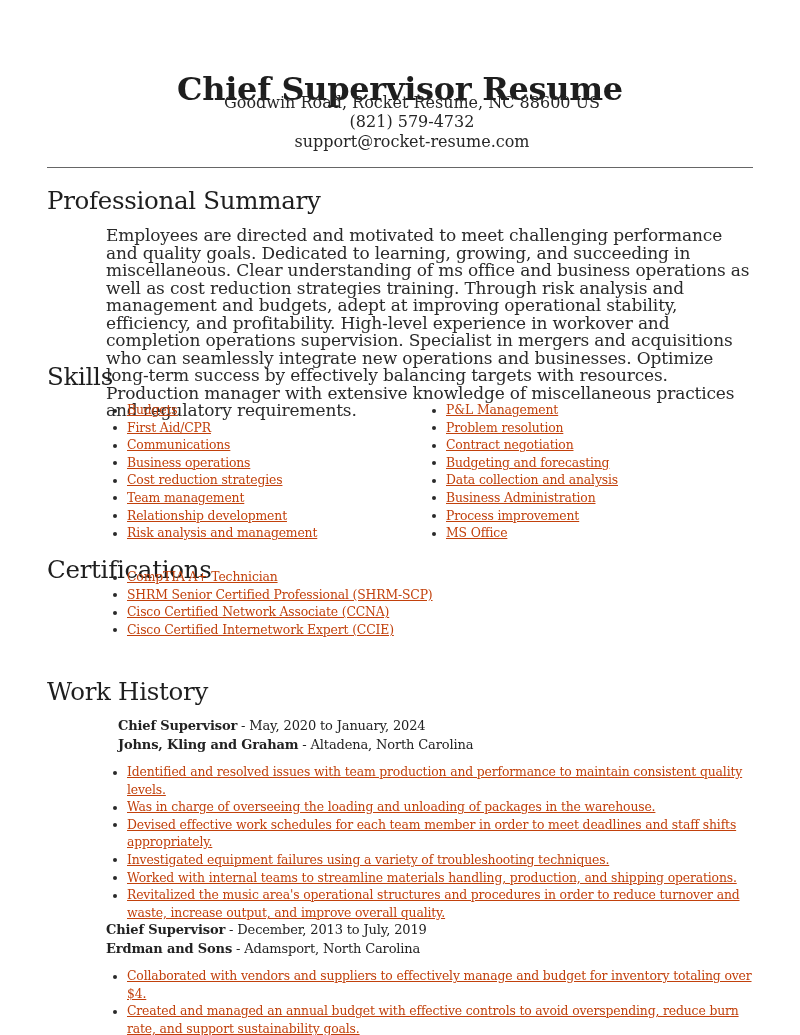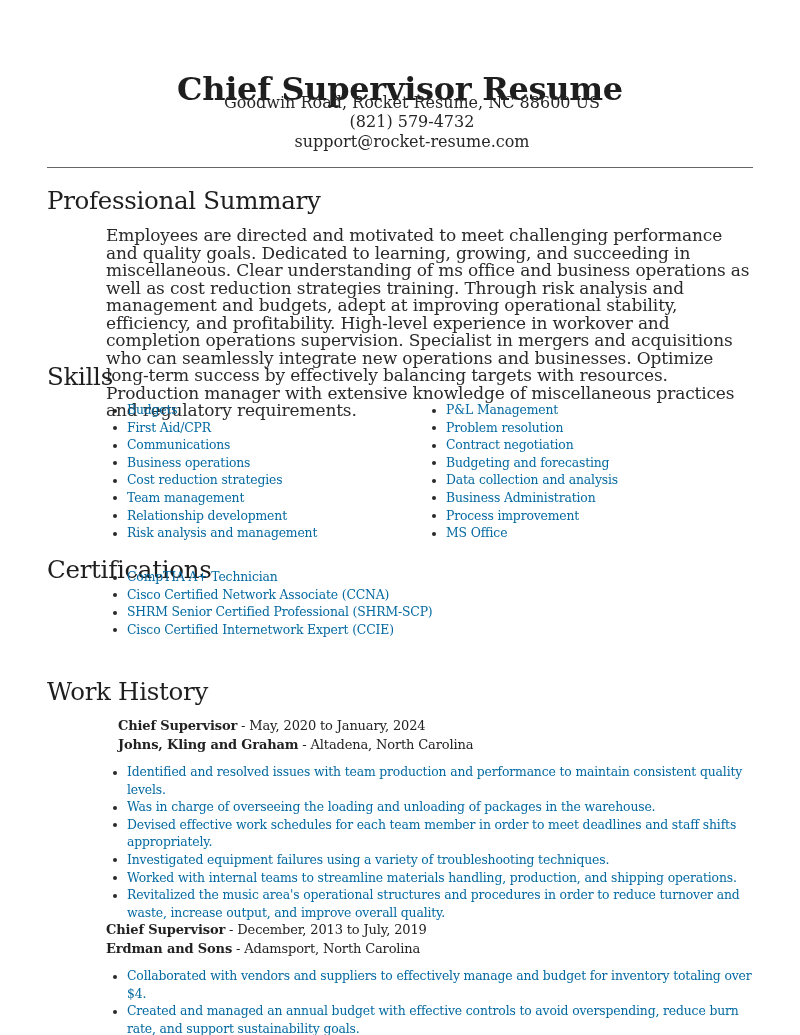--- a/index.html
+++ b/index.html
@@ -29,21 +29,21 @@
     position: absolute; left: 47px; font-size: 24.5px; font-weight: normal;
     color: #1e1e1e; letter-spacing: -0.3px;
   }
   .summary {
     position: absolute; left: 106px; top: 227px; width: 650px;
     font-size: 17px; line-height: 17.55px; color: #2a2a2a; letter-spacing: -0.15px;
   }
   ul.bullets { list-style: none; position: absolute; }
   ul.bullets li {
     position: relative; padding-left: 21px; font-size: 12.4px; line-height: 17.6px;
-    color: #0369a1; letter-spacing: -0.15px;
+    color: #c2410c; letter-spacing: -0.15px; text-decoration: underline;
   }
   ul.bullets li::before {
     content: ""; position: absolute; left: 7px; top: 7.5px;
     width: 4px; height: 4px; border-radius: 50%; background: #2a2a2a;
   }
   .skills-left { left: 106px; top: 401px; width: 320px; }
   .skills-right { left: 425px; top: 401px; width: 320px; }
   .certs { left: 106px; top: 568px; width: 640px; }
   .job-head {
     position: absolute; left: 106px; font-size: 13px; line-height: 19px; color: #222;
@@ -88,22 +88,22 @@
     <li>Budgeting and forecasting</li>
     <li>Data collection and analysis</li>
     <li>Business Administration</li>
     <li>Process improvement</li>
     <li>MS Office</li>
   </ul>
 
   <h2 class="section-heading" style="top:555px;">Certifications</h2>
   <ul class="bullets certs">
     <li>CompTIA A+ Technician</li>
+    <li>SHRM Senior Certified Professional (SHRM-SCP)</li>
     <li>Cisco Certified Network Associate (CCNA)</li>
-    <li>SHRM Senior Certified Professional (SHRM-SCP)</li>
     <li>Cisco Certified Internetwork Expert (CCIE)</li>
   </ul>
 
   <h2 class="section-heading" style="top:677px;">Work History</h2>
 
   <div class="job-head" style="top:716px;margin-left:12px;">
     <div>
       <span class="strong">Chief Supervisor</span><span> - </span><span>May, 2020 to January, 2024</span>
     </div>
     <div>

